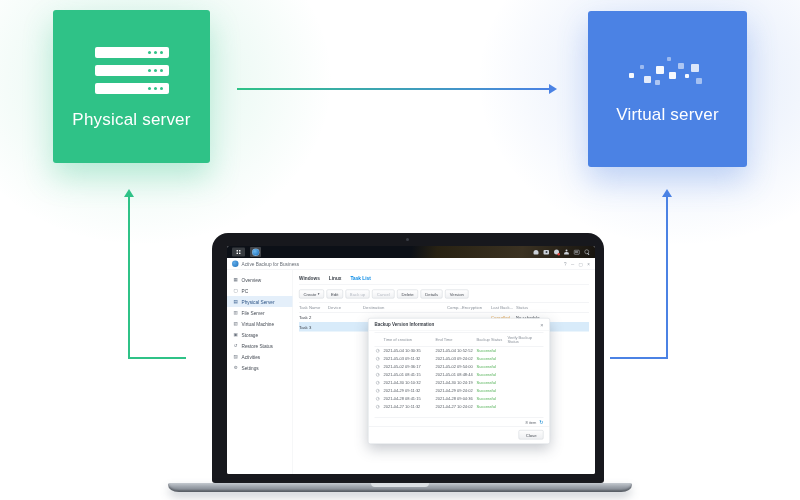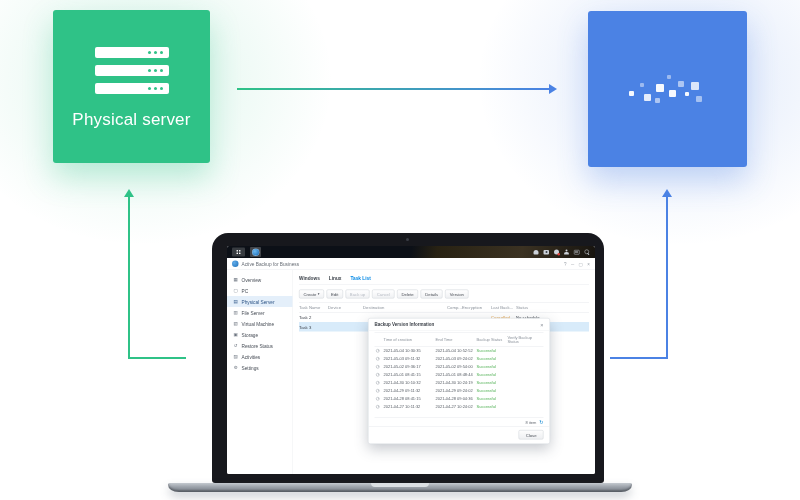--- a/index.html
+++ b/index.html
@@ -184,20 +184,21 @@
       <i class="px3"></i>
       <i class="px4"></i>
       <i class="px5"></i>
       <i class="px6"></i>
     <i class="px7"></i>
       <i class="px8"></i>
       <i class="px9"></i>
       <i class="px10"></i>
       <i class="px11"></i>
   </div>
+  <div class="hero-label">Virtual server</div>
 </div>
 
 <div class="arrow-main"></div>
 <div class="conn conn-left-v"></div>
 <div class="conn conn-left-h"></div>
 <div class="conn conn-left-a"></div>
 <div class="conn conn-right-v"></div>
 <div class="conn conn-right-h"></div>
 <div class="conn conn-right-a"></div>
 

